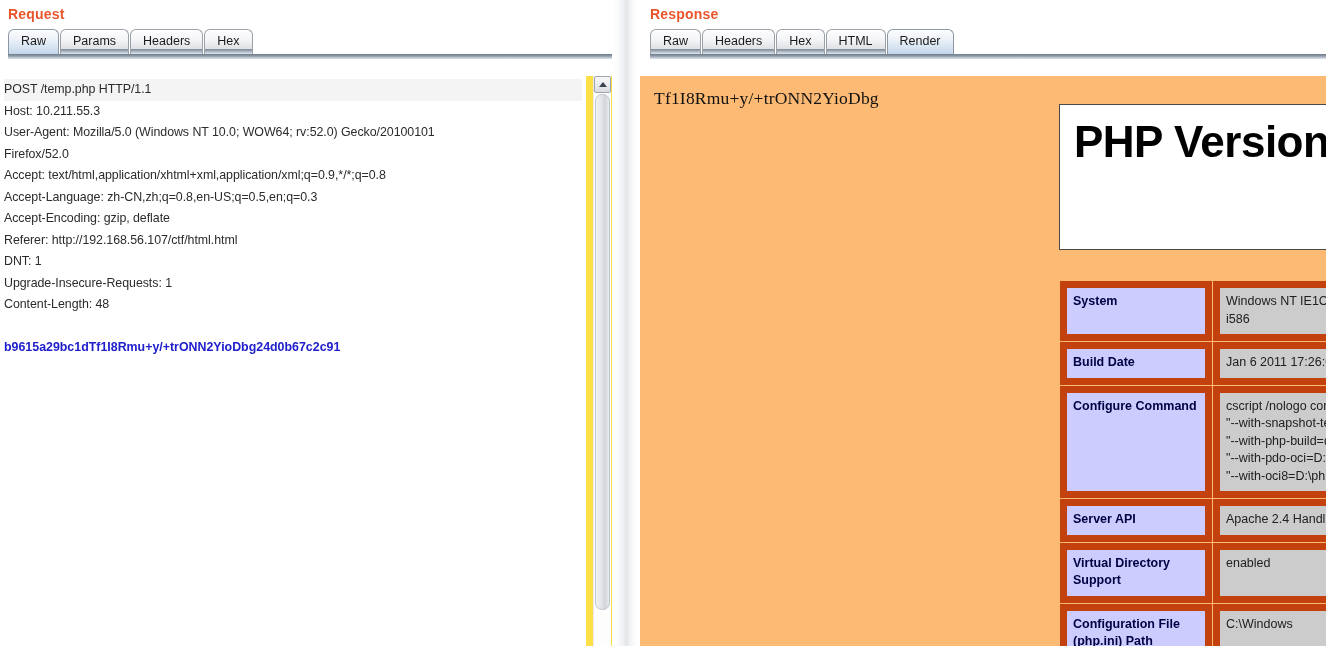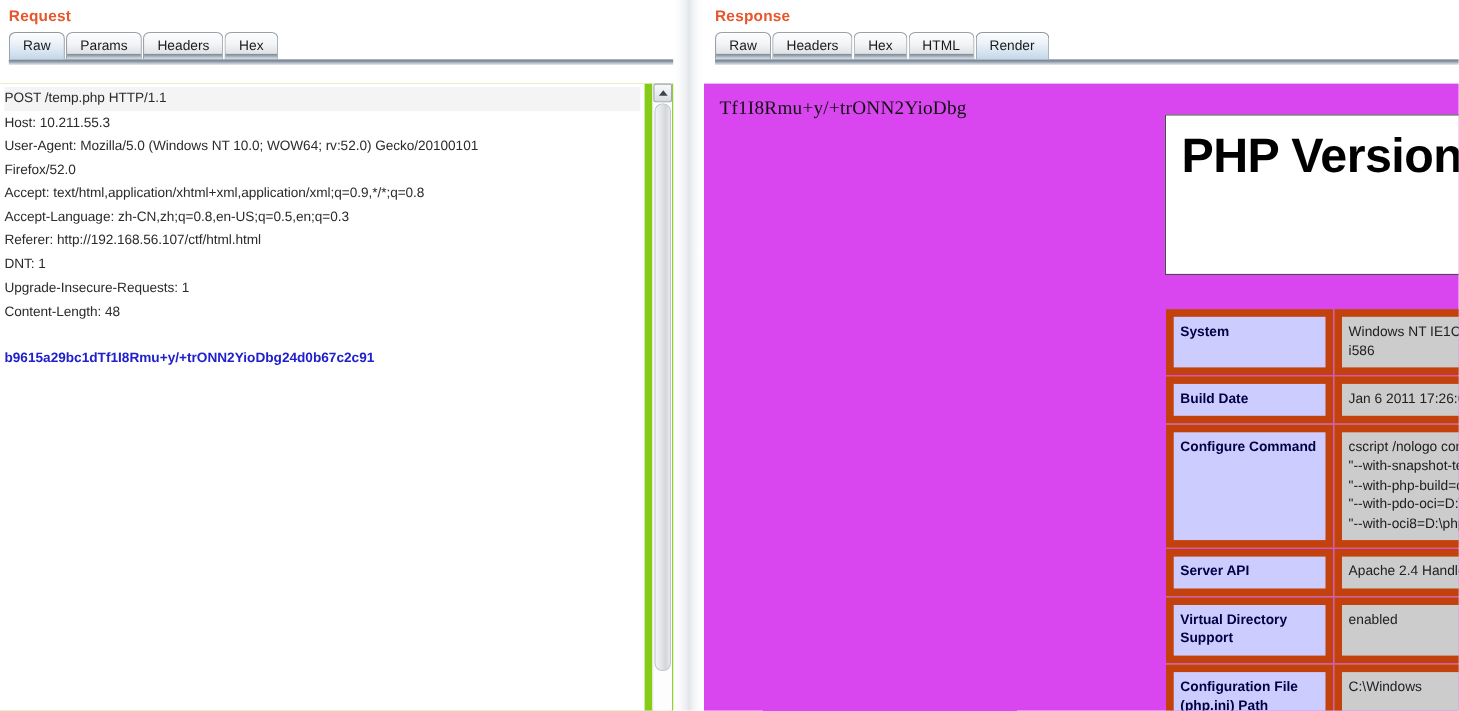--- a/index.html
+++ b/index.html
@@ -103,21 +103,21 @@
   }
   .panel-response .tabstrip-rule { margin-left: 10px; }
 
   
   .msg-wrap {
     position: absolute;
     left: 0;
     right: 0;
     top: 76px;
     bottom: 0;
-    background: #84cc16;
+    background: #fde047;
     padding-left: 32px;
   }
   .msg-body {
     position: absolute;
     left: 0;
     top: 0;
     right: 26px;
     bottom: 0;
     padding: 3px 4px 0 4px;
     overflow: hidden;
@@ -190,21 +190,21 @@
     background: #fdfdfe;
   }
 
   
   .render-wrap {
     position: absolute;
     left: 0;
     right: 0;
     top: 76px;
     bottom: 0;
-    background: #d946ef;
+    background: #fdba74;
     overflow: hidden;
   }
   .render-token {
     font-family: "Liberation Serif", serif;
     font-size: 17.5px;
     color: #111111;
     padding: 12px 0 0 14px;
     white-space: pre;
     letter-spacing: 0.2px;
   }
@@ -293,20 +293,21 @@
     <div class="tabstrip-rule"></div>
 
     <div class="msg-wrap">
       <div class="msg-body">
         <div class="msg-line first">POST /temp.php HTTP/1.1</div>
         <div class="msg-line">Host: 10.211.55.3</div>
         <div class="msg-line">User-Agent: Mozilla/5.0 (Windows NT 10.0; WOW64; rv:52.0) Gecko/20100101</div>
         <div class="msg-line">Firefox/52.0</div>
         <div class="msg-line">Accept: text/html,application/xhtml+xml,application/xml;q=0.9,*/*;q=0.8</div>
         <div class="msg-line">Accept-Language: zh-CN,zh;q=0.8,en-US;q=0.5,en;q=0.3</div>
+        <div class="msg-line">Accept-Encoding: gzip, deflate</div>
         <div class="msg-line">Referer: http://192.168.56.107/ctf/html.html</div>
         <div class="msg-line">DNT: 1</div>
         <div class="msg-line">Upgrade-Insecure-Requests: 1</div>
         <div class="msg-line">Content-Length: 48</div>
         <div class="msg-gap"></div>
         <div class="msg-line body-param">b9615a29bc1dTf1I8Rmu+y/+trONN2YioDbg24d0b67c2c91</div>
       </div>
 
       <div class="vscroll">
         <div class="vscroll-btn up">

